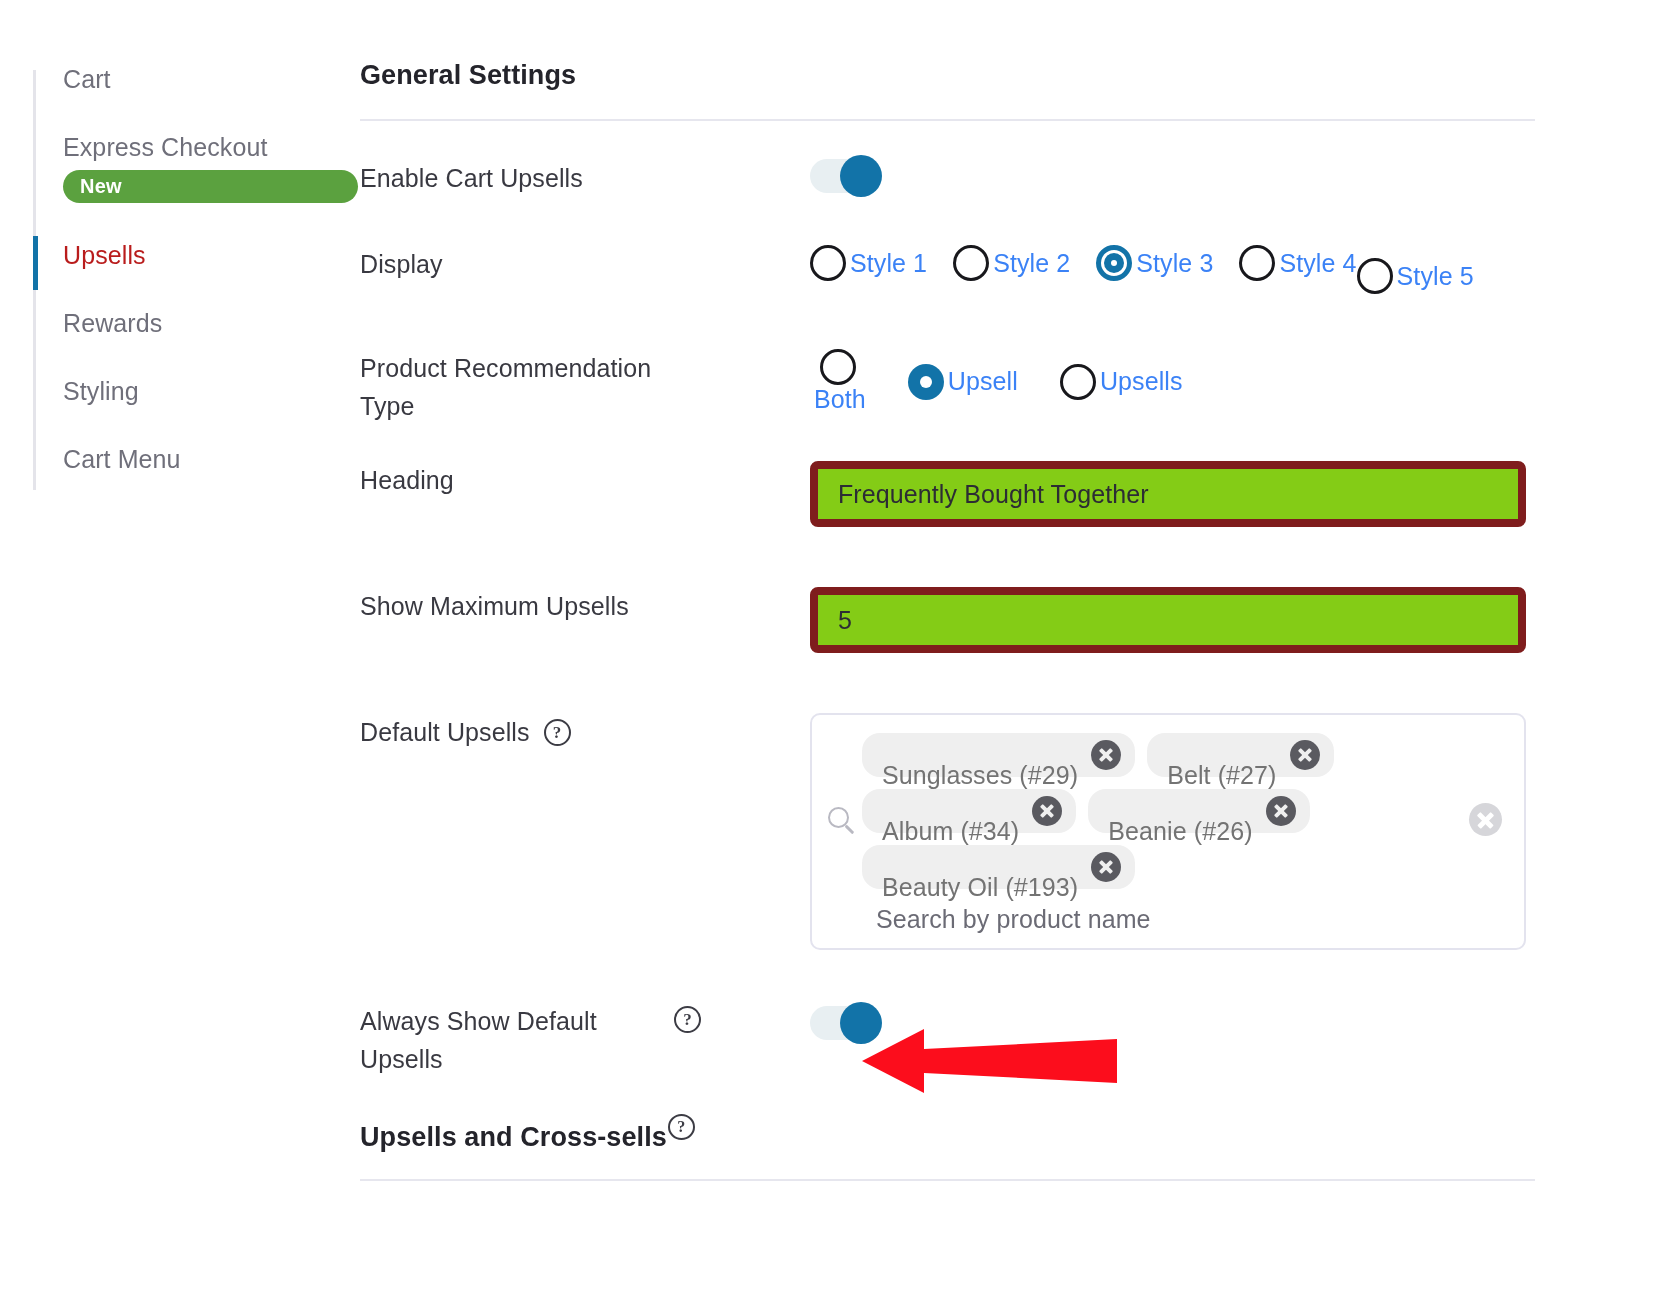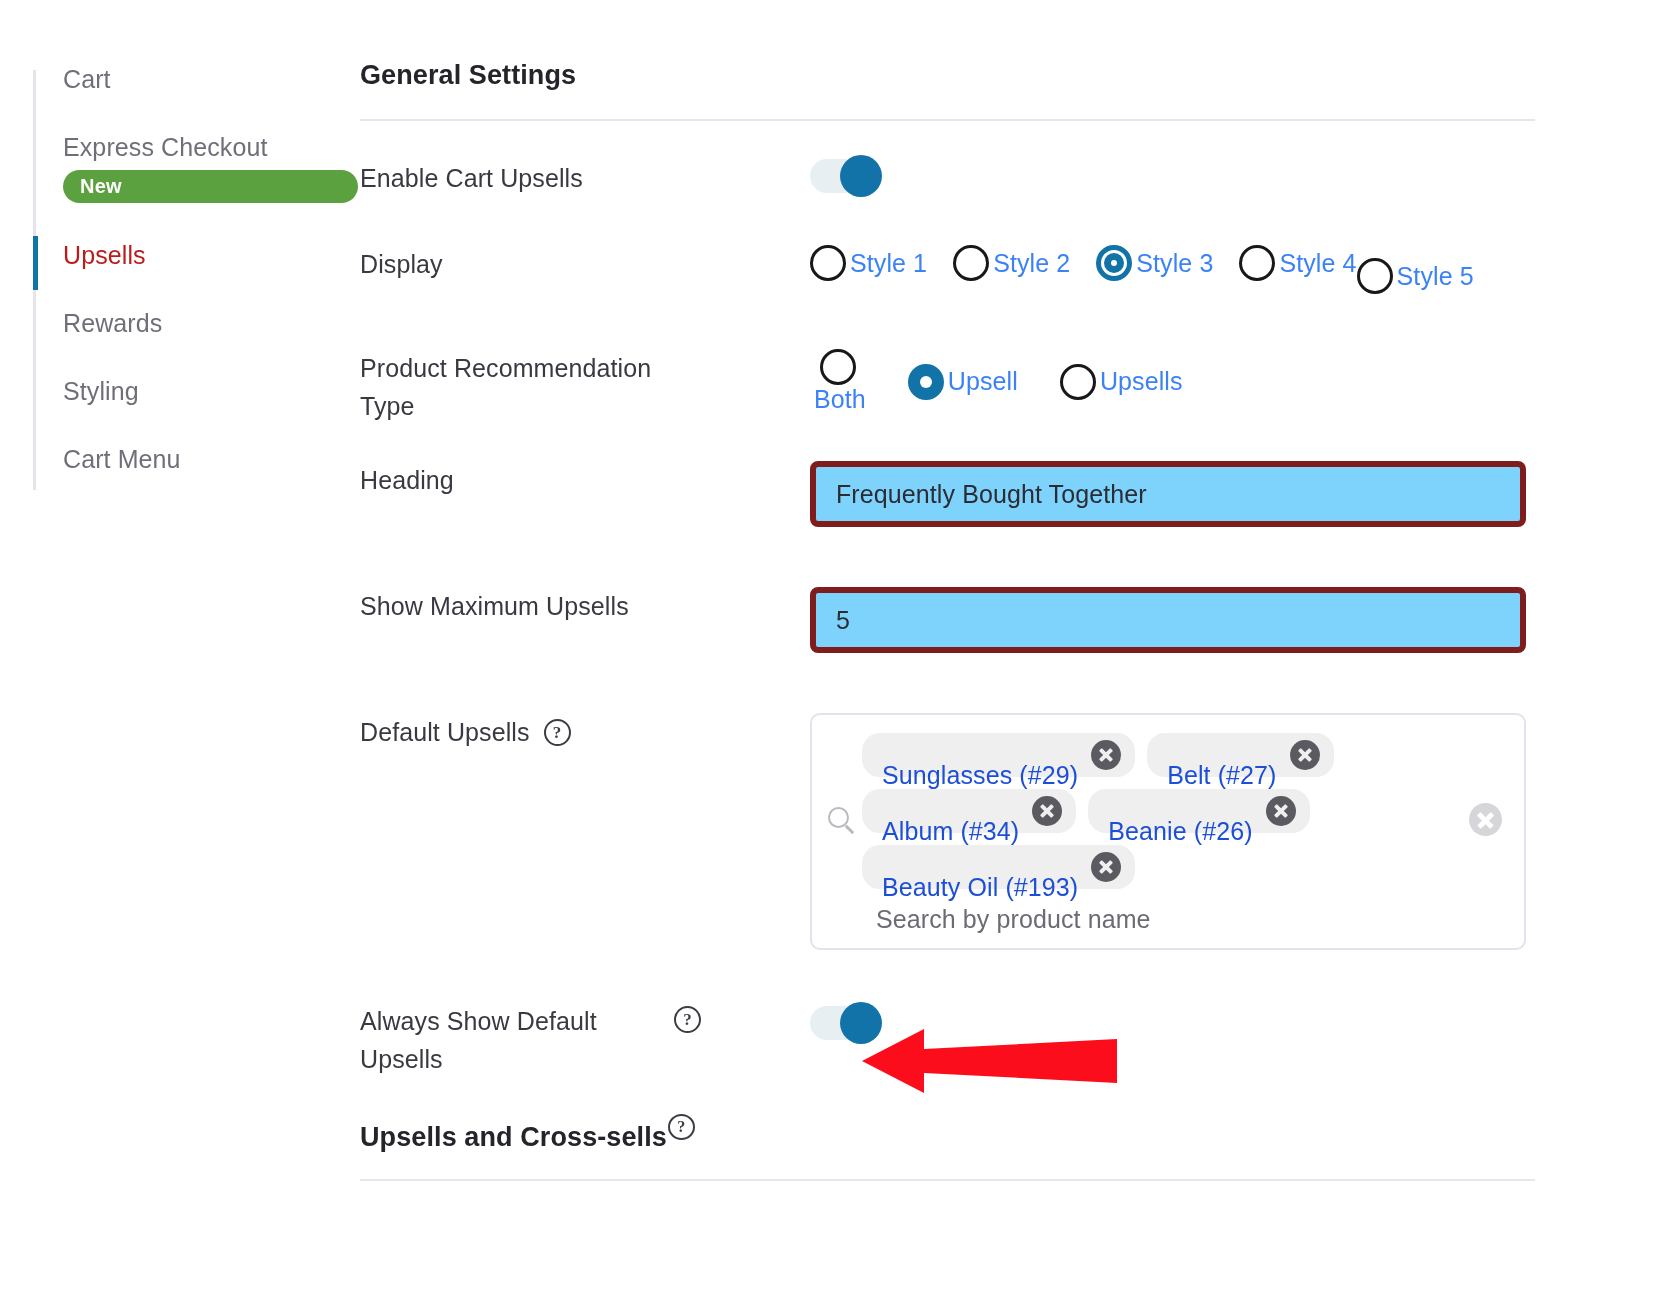--- a/index.html
+++ b/index.html
@@ -195,23 +195,23 @@
     color: #3b82f6;
     margin-left: 4px;
     letter-spacing: 0.1px;
     white-space: nowrap;
   }
 
   
   .txt-input {
     width: 716px;
     height: 66px;
-    border: 6px solid #7f1d1d;
+    border: 8px solid #7f1d1d;
     border-radius: 8px;
-    background: #7dd3fc;
+    background: #84cc16;
     font-size: 25px;
     color: #2c2c34;
     padding: 0 20px;
     font-family: "Liberation Sans", sans-serif;
     outline: none;
     letter-spacing: 0.1px;
   }
 
   
   .token-field {
@@ -228,21 +228,21 @@
     display: inline-flex;
     align-items: center;
     background: #efefef;
     border-radius: 18px;
     padding: 6px 14px 7px 20px;
     margin: 0 12px 12px 0;
     height: 44px;
   }
   .chip-text {
     font-size: 25px;
-    color: #1d4ed8;
+    color: #737373;
     letter-spacing: 0.1px;
     white-space: nowrap;
     margin-top: 42px;
   }
   .chip-x {
     width: 30px; height: 30px;
     border-radius: 50%;
     background: #5a5a60;
     margin-left: 13px;
     flex: 0 0 30px;

